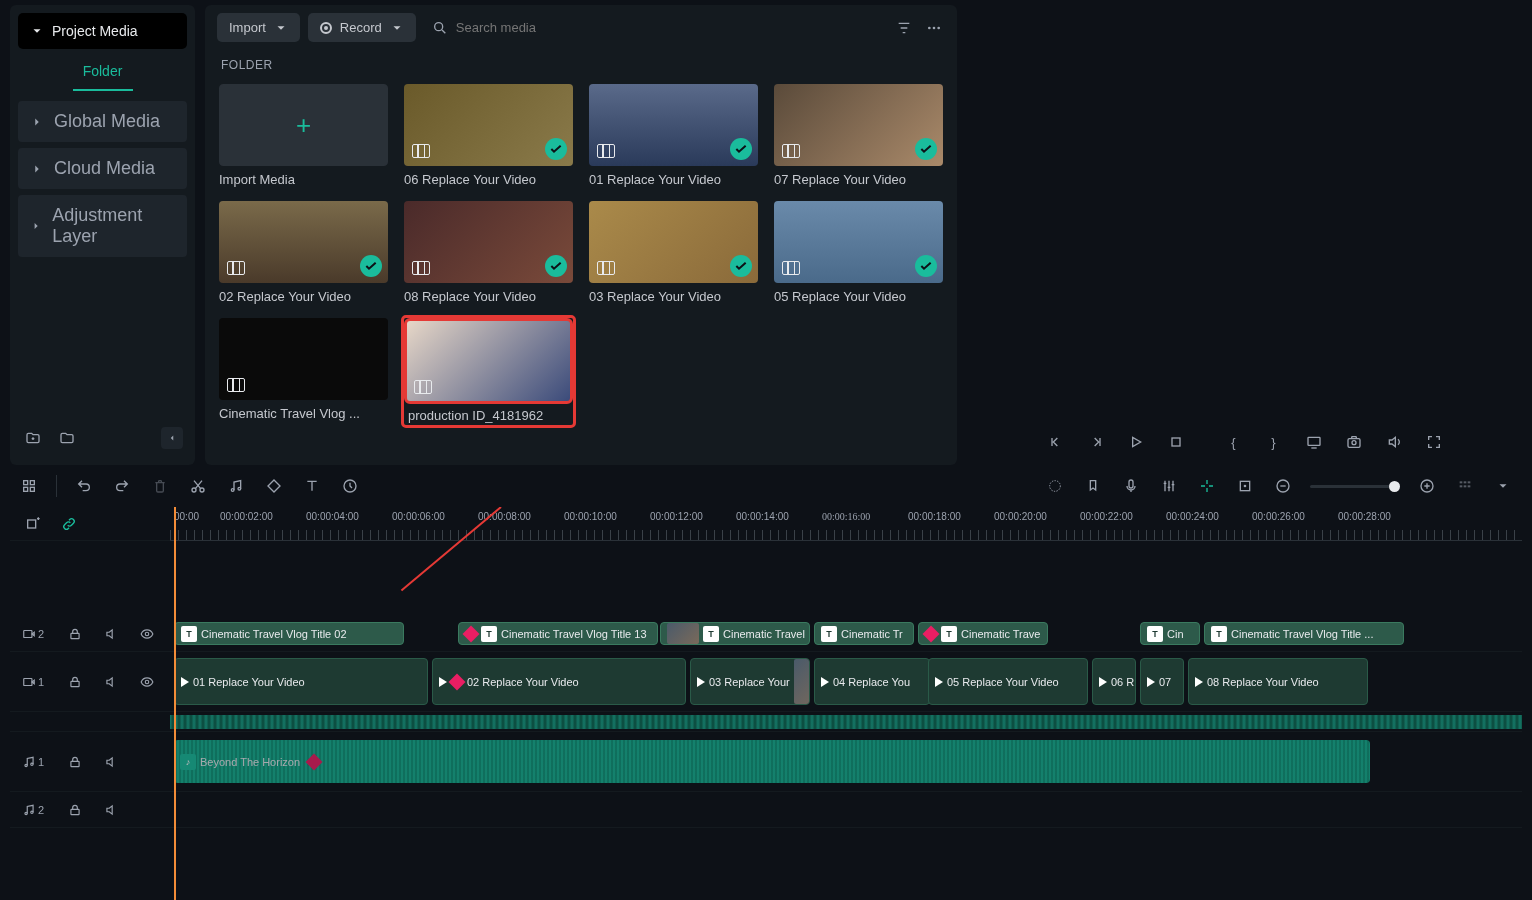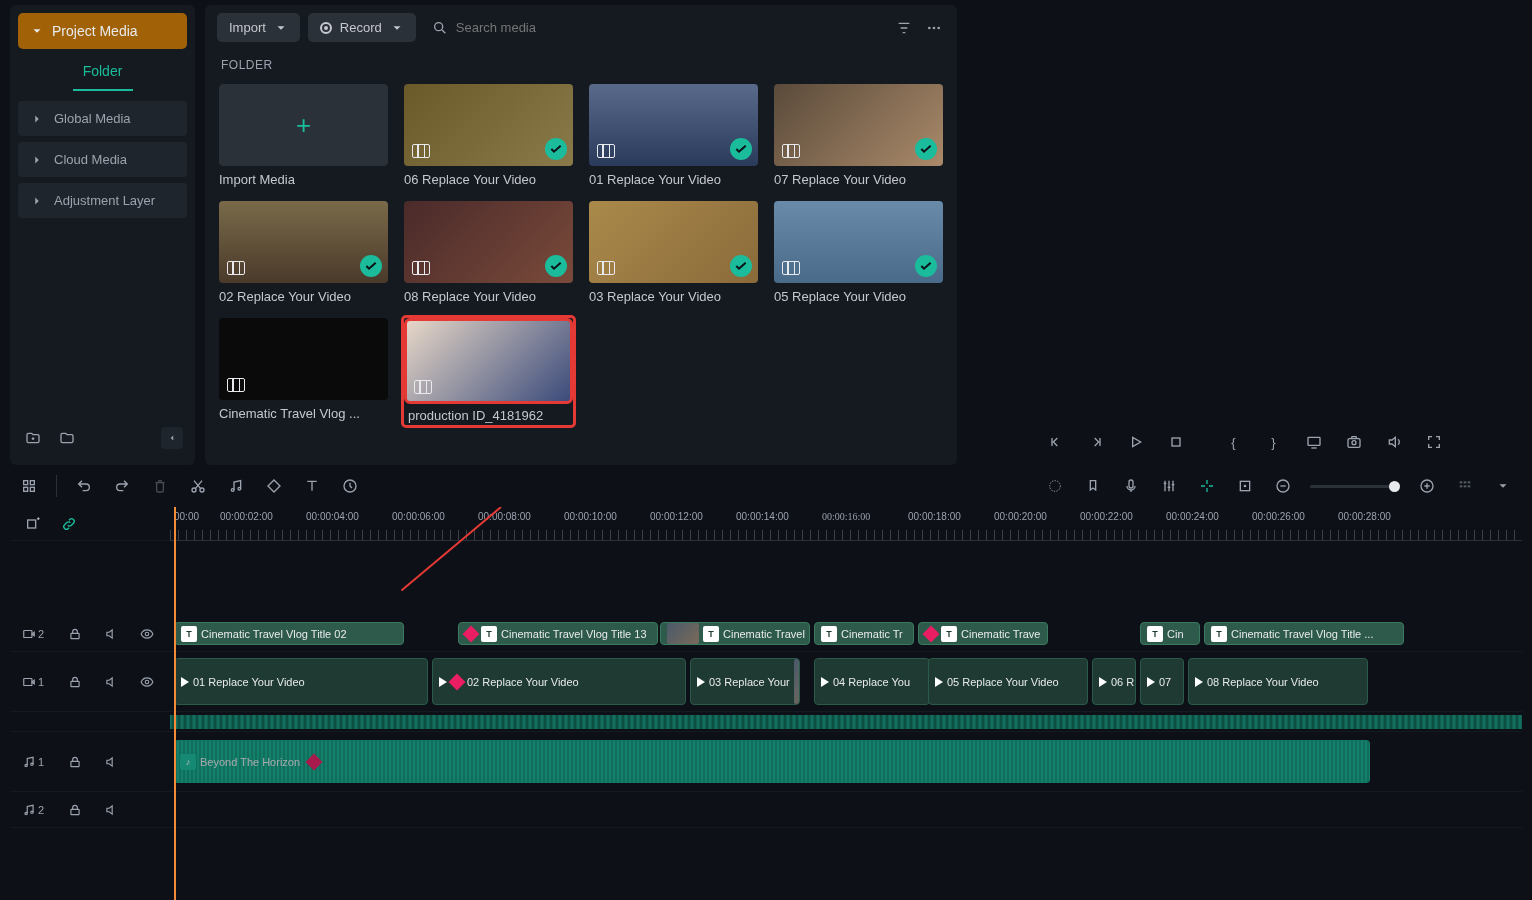--- a/index.html
+++ b/index.html
@@ -1,22 +1,22 @@
 <!DOCTYPE html>
 <html><head>
 <meta charset="utf-8">
 <style>
 * { margin: 0; padding: 0; box-sizing: border-box; font-family: -apple-system, BlinkMacSystemFont, 'Segoe UI', sans-serif; }
 body { background: #0d1117; color: #c5c8ce; width: 1532px; height: 900px; overflow: hidden; font-size: 13px; }
 .app { display: flex; flex-direction: column; height: 100%; }
 .top { display: flex; height: 465px; gap: 10px; padding: 5px 10px 0 10px; }
 .sidebar { width: 185px; background: #141a1f; border-radius: 6px; padding: 8px; display: flex; flex-direction: column; }
-.project-media-btn { background: #a16207; border-radius: 5px; padding: 10px 12px; display: flex; align-items: center; gap: 8px; cursor: pointer; color: #e8eaed; font-weight: 500; font-size: 14px; }
+.project-media-btn { background: #000000; border-radius: 5px; padding: 10px 12px; display: flex; align-items: center; gap: 8px; cursor: pointer; color: #e8eaed; font-weight: 500; font-size: 14px; }
 .folder-tab { color: #1abc9c; text-align: center; padding: 14px 0 10px; font-size: 14px; border-bottom: 2px solid #1abc9c; width: 60px; margin: 0 auto 10px; }
-.side-item { background: #1e252c; border-radius: 4px; padding: 10px 12px; margin-bottom: 6px; display: flex; align-items: center; gap: 10px; color: #9ca3af; cursor: pointer; font-size: 13px; }
+.side-item { background: #1e252c; border-radius: 4px; padding: 10px 12px; margin-bottom: 6px; display: flex; align-items: center; gap: 10px; color: #9ca3af; cursor: pointer; font-size: 18px; }
 .side-bottom { margin-top: auto; display: flex; align-items: center; gap: 12px; padding: 8px 4px; }
 .icon-btn { width: 22px; height: 22px; display: flex; align-items: center; justify-content: center; cursor: pointer; color: #9ca3af; }
 .media-panel { flex: 1; background: #141a1f; border-radius: 6px; display: flex; flex-direction: column; overflow: hidden; }
 .media-toolbar { display: flex; align-items: center; gap: 8px; padding: 8px 12px; }
 .tbtn { background: #2a3138; border-radius: 5px; padding: 7px 12px; display: flex; align-items: center; gap: 8px; cursor: pointer; color: #c5c8ce; font-size: 13px; }
 .rec-dot { width: 12px; height: 12px; border: 2px solid #c5c8ce; border-radius: 50%; position: relative; }
 .rec-dot::after { content: ''; position: absolute; inset: 2px; background: #c5c8ce; border-radius: 50%; }
 .search-wrap { flex: 1; display: flex; align-items: center; gap: 8px; padding: 0 8px; }
 .search-input { background: transparent; border: none; outline: none; color: #c5c8ce; font-size: 13px; flex: 1; }
 .folder-label { padding: 8px 16px 4px; font-size: 12px; letter-spacing: 0.5px; color: #9ca3af; }
@@ -623,21 +623,21 @@
           <div class="wave-band" style="bottom:-18px"></div>
         <div class="clip video" style="left: 4px; width: 254px;">
               <span class="v-icon"></span>
               <span>01 Replace Your Video</span>
             </div>
             <div class="clip video" style="left: 262px; width: 254px;">
               <span class="v-icon"></span>
               <span class="gem"></span>
               <span>02 Replace Your Video</span>
             </div>
-            <div class="clip video" style="left: 520px; width: 110px;">
+            <div class="clip video" style="left: 520px; width: 120px;">
               <span class="v-icon"></span>
               <span>03 Replace Your </span>
               <div class="clip-thumb"></div>
             </div>
             <div class="clip video" style="left: 644px; width: 116px;">
               <span class="v-icon"></span>
               <span>04 Replace You</span>
             </div>
             <div class="clip video" style="left: 758px; width: 160px;">
               <span class="v-icon"></span>

